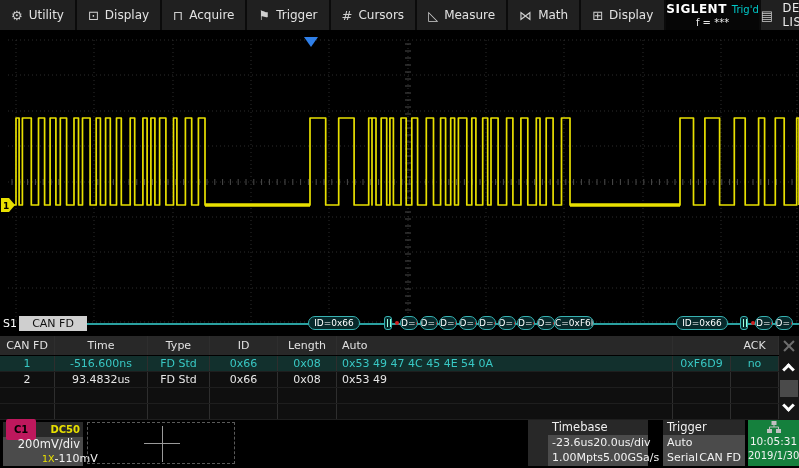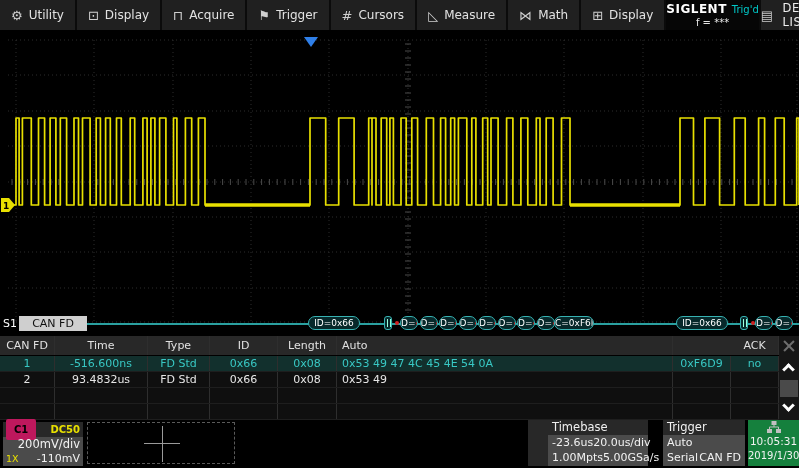--- a/index.html
+++ b/index.html
@@ -65,21 +65,21 @@
   
   .bottombar { position:absolute; left:0; top:420px; width:799px; height:48px; background:#000; z-index:2; }
   .ch-box { position:absolute; left:3px; top:2px; width:80px; height:44px; background:#282828; font-size:11px; }
   .ch-head { display:flex; justify-content:space-between; align-items:center; height:15px; padding:0 3px; }
   .ch-badge { background:#be185d; color:#000; font-weight:bold; font-size:10px; line-height:13px;
               padding:4px 8px; border-radius:2px; }
   .ch-coupling { color:#e8e000; font-weight:bold; font-size:10px; }
   .ch-body { background:#4b4b4b; height:29px; padding:0 3px; color:#f2f2f2; }
   .ch-scale { text-align:right; line-height:15px; font-size:11.5px; }
   .ch-row3 { display:flex; justify-content:space-between; line-height:14px; }
-  .ch-probe { color:#e8e000; font-size:9.5px; }
+  .ch-probe { color:#e8e000; font-size:9.5px;margin-left:36px; }
   .add-box { position:absolute; left:87px; top:2px; width:148px; height:42px; border:1px dashed #5a5a5a; }
   .add-cross-h { position:absolute; left:56px; top:20px; width:36px; height:1px; background:#9a9a9a; }
   .add-cross-v { position:absolute; left:74px; top:3px; width:1px; height:36px; background:#9a9a9a; }
   .info-box { position:absolute; top:0; height:46px; background:#282828; font-size:11px; }
   .info-head { height:15px; line-height:15px; padding:0 4px; color:#f0f0f0; font-size:11.5px; }
   .info-body { background:#4b4b4b; height:31px; padding:0 4px; color:#f2f2f2; }
   .info-line { display:flex; justify-content:space-between; line-height:15px; white-space:nowrap; }
   .tb-box { left:528px; width:120px;padding-left:20px; }
   .trg-box { left:663px; width:82px; }
   .clock-box { position:absolute; left:748px; top:0; width:51px; height:46px; background:#15803d;

